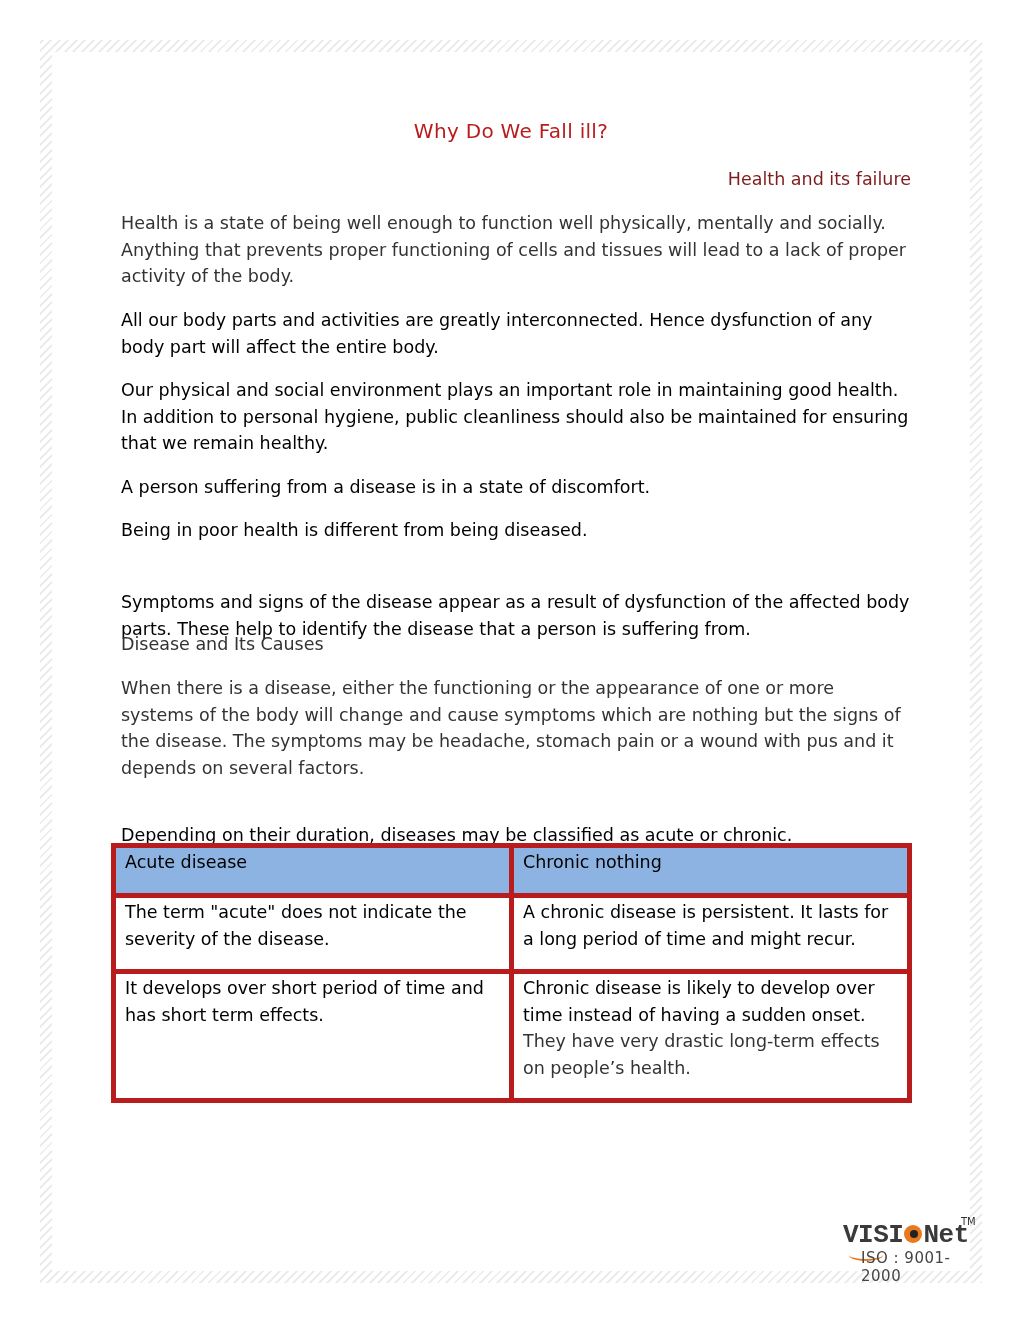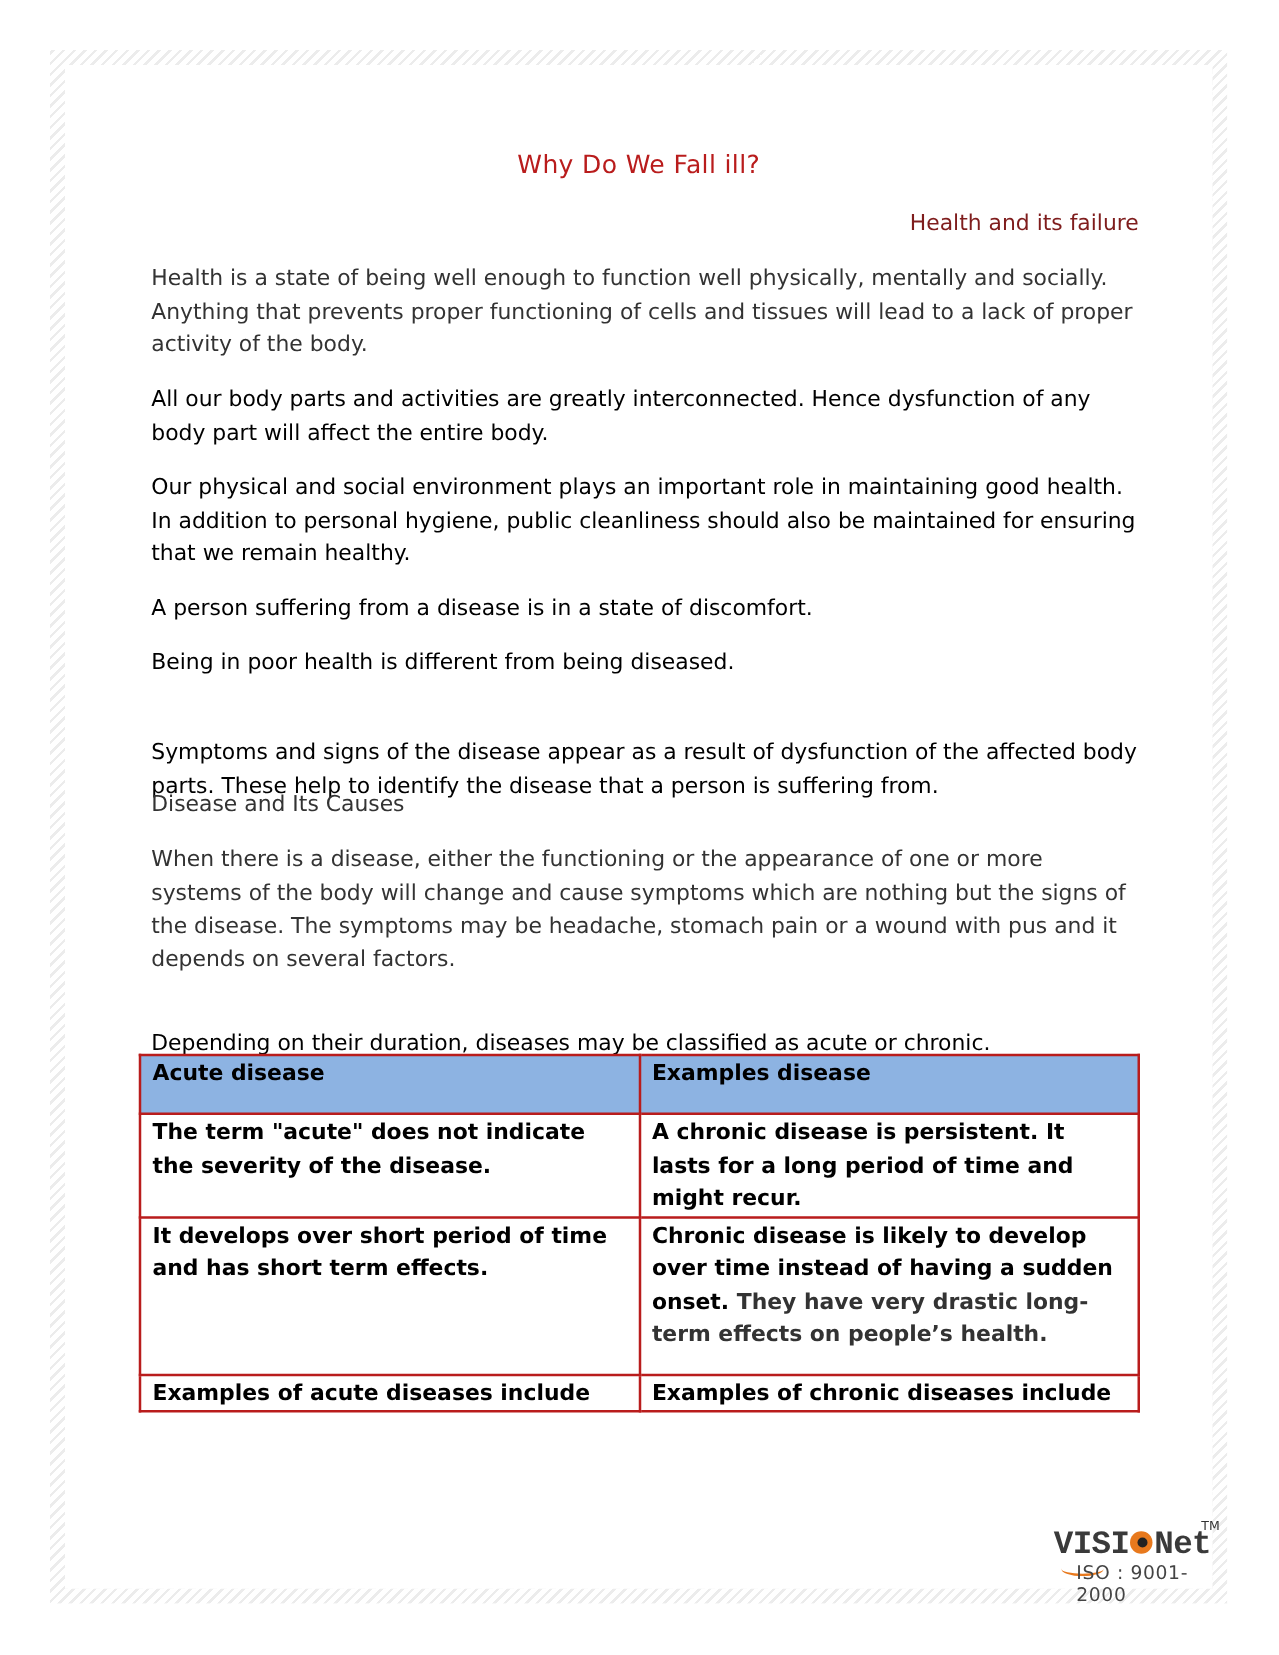--- a/index.html
+++ b/index.html
@@ -27,21 +27,21 @@
   }
   .p { position: absolute; left: 0; width: 790px; font-size: 17.5px; line-height: 26.5px; color: #000; margin: 0; }
   .gray { color: #333333; }
   .red { color: #7f1d1d; text-align: right; }
 
   table.cmp {
     position: absolute; left: 111px; top: 843px; width: 801px;
     border-collapse: collapse; font-size: 17.5px; line-height: 26.5px; color: #000;
   }
   table.cmp td {
-    border: 2px solid #b91c1c; vertical-align: top; padding: 1px 9px 0 9px; width: 50%; font-weight: bold;
+    border: 5px solid #b91c1c; vertical-align: top; padding: 1px 9px 0 9px; width: 50%;
   }
   table.cmp tr.head td { background: #8db3e2; height: 44px; }
   table.cmp tr.r1 td { height: 70px; }
   table.cmp tr.r2 td { height: 70px; }
   table.cmp tr.r3 td { height: 123px; }
   table.cmp tr.r4 td { height: 24px; }
 
   .logo { position: absolute; left: 843px; top: 1216px; width: 140px; height: 50px; }
   .logo-word { position: absolute; left: 0; top: 4px; font-family: Liberation Mono, monospace; font-weight: bold; font-size: 26px; color: #3a3a3a; letter-spacing: -0.5px; line-height: 30px; text-align: center; }
   .logo-eye { display: inline-block; width: 18px; height: 18px; border-radius: 50%; background: #e8791d; position: relative; vertical-align: -1px; margin: 0 1px; }
@@ -68,37 +68,33 @@
   <p class="p" style="top:561px;margin-top:28px;">Symptoms and signs of the disease appear as a result of dysfunction of the affected body parts. These help to identify the disease that a person is suffering from.</p>
   <p class="p gray" style="top:631px;">Disease and Its Causes</p>
   <p class="p gray" style="top:675px;">When there is a disease, either the functioning or the appearance of one or more systems of the body will change and cause symptoms which are nothing but the signs of the disease. The symptoms may be headache, stomach pain or a wound with pus and it depends on several factors.</p>
   <p class="p" style="top:822px;">Depending on their duration, diseases may be classified as acute or chronic.</p>
 </div>
 
 <table class="cmp">
   <tbody>
       <tr class="head">
     <td>Acute disease</td>
-    <td>Examples disease</td>
+    <td>Chronic nothing</td>
   </tr>
   <tr class="r2">
     <td>The term "acute" does not indicate the severity of the disease.</td>
     <td>A chronic disease is persistent. It lasts for a long period of time and might recur.</td>
   </tr>
   <tr class="r3">
     <td>It develops over short period of time and has short term effects.</td>
     <td>
       <span>Chronic disease is likely to develop over time instead of having a sudden onset.</span>
       <span class="gray">They have very drastic long-term effects on people’s health.</span>
     </td>
   </tr>
-  <tr class="r4">
-    <td>Examples of acute diseases include</td>
-    <td>Examples of chronic diseases include</td>
-  </tr>
 </tbody>
   </table>
 
 <div class="logo">
   <div class="logo-word"><span>VISI</span><span class="logo-eye"></span><span>Net</span></div>
   <div class="logo-tm">TM</div>
   <div class="logo-swoosh"></div>
   <div class="logo-iso">ISO : 9001-2000</div>
 </div>
 

